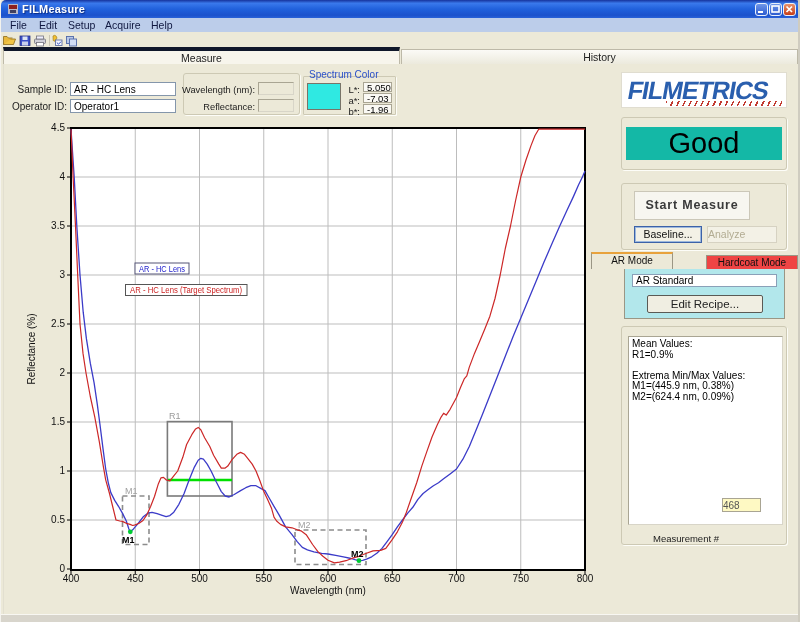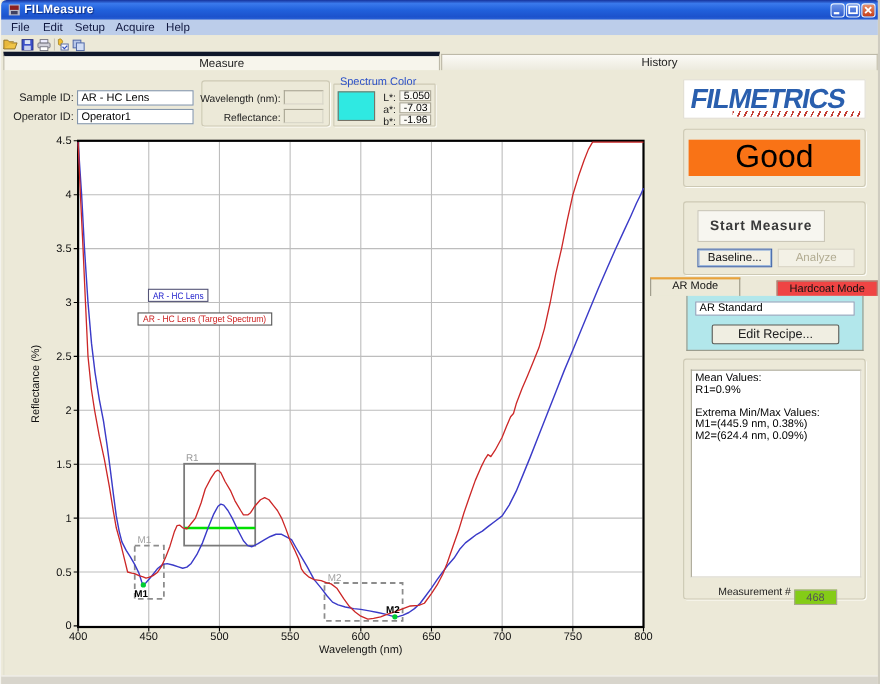--- a/index.html
+++ b/index.html
@@ -26,31 +26,31 @@
 
 .lbl { position:absolute; font-size:10px; color:#1c1c1c; white-space:nowrap; }
 .rlbl { position:absolute; font-size:10px; color:#1c1c1c; white-space:nowrap; text-align:right; }
 .inp { position:absolute; background:#fff; border:1px solid #8496ab; font-size:10px; font-family:"Liberation Sans",sans-serif; color:#000; padding:0 3px; line-height:11px;}
 .grp { position:absolute; border:1px solid #cdc9b4; border-radius:3px; box-shadow:1px 1px 0 #fdfdf8; }
 
 #logo { position:absolute; left:620px; top:72px; width:166px; height:36px; background:#fff; border:1px solid #e0ddd0; overflow:hidden;}
 #logo .t { position:absolute; left:6px; top:3px; font-size:25px; font-weight:bold; color:#2a5fae; transform:skewX(-10deg); letter-spacing:-1px; }
 #logo .d { position:absolute; left:44px; top:28px; width:116px; height:5px;
   background:repeating-linear-gradient(115deg,#c23a30 0 1.5px,rgba(0,0,0,0) 1.5px 5.5px); }
-#goodbox { position:absolute; left:625px; top:127px; width:156px; height:33px; background:#f97316; text-align:center; font-size:29px; color:#000; line-height:32px; }
+#goodbox { position:absolute; left:625px; top:127px; width:156px; height:33px; background:#14b8a6; text-align:center; font-size:29px; color:#000; line-height:32px; }
 #btnStart { position:absolute; left:633px; top:191px; width:116px; height:29px; background:#f7f6f0; border:1px solid #cbc7b8; text-align:center; font-size:12.5px; letter-spacing:0.8px; color:#3a3a3a; line-height:27px; font-weight:bold;}
 #btnBaseline { position:absolute; left:633px; top:226px; width:68px; height:17px; background:#f3f1e6; border:1px solid #3c62a8; box-shadow:0 0 0 1px #9db8dd inset; text-align:center; font-size:10.5px; color:#111; line-height:15px;}
-#btnAnalyze { position:absolute; left:706px; top:226px; width:70px; height:17px; background:#f3f1e6; border:1px solid #d6d2c2; text-align:center; font-size:10.5px; color:#b2ac92; line-height:15px;}
+#btnAnalyze { position:absolute; left:706px; top:226px; width:70px; height:17px; background:#f3f1e6; border:1px solid #d6d2c2; text-align:left; font-size:10.5px; color:#b2ac92; line-height:15px;}
 #tabAR { position:absolute; left:590px; top:252px; width:82px; height:17px; background:#ece9d8; border-top:2px solid #e8a23c; border-left:1px solid #9a9685; border-right:1px solid #9a9685; font-size:10px; color:#111; text-align:center; line-height:14px;}
 #tabHC { position:absolute; left:705px; top:255px; width:92px; height:14px; background:#ef4444; border:1px solid #9a9685; border-bottom:none; font-size:10px; color:#111; text-align:center; line-height:13px;}
 #cyanPanel { position:absolute; left:623px; top:269px; width:161px; height:50px; background:#b2e7eb; border:1px solid #9a9685; border-top:none;}
 #arInput { position:absolute; left:631px; top:274px; width:145px; height:13px; background:#fff; border:1px solid #8aa0b8; font-size:10px; padding:0 3px; line-height:11px; color:#000;}
 #btnRecipe { position:absolute; left:646px; top:295px; width:116px; height:18px; background:#f0eee2; border:1px solid #5a5a55; border-radius:2px; text-align:center; font-size:11.5px; color:#222; line-height:16px;}
 #resultBox { position:absolute; left:627px; top:336px; width:155px; height:189px; background:#fff; border:1px solid #a9a593; border-right-color:#d8d5c8; border-bottom-color:#d8d5c8; font-size:10px; line-height:10.5px; color:#000; padding:2px 0 0 3px;}
-#measNum { position:absolute; left:721px; top:536px; width:39px; height:14px; background:#84cc16; border:1px solid #a9a593; font-size:10px; color:#555; padding:1px 0 0 10px;}
+#measNum { position:absolute; left:721px; top:498px; width:39px; height:14px; background:#fef9c3; border:1px solid #a9a593; font-size:10px; color:#555; padding:1px 0 0 0;}
 svg { position:absolute; left:0; top:0; }
 </style>
 </head>
 <body>
 <div id="win">
   <div id="title">
     <svg id="appicon" width="12" height="12">
         <rect x="1" y="1" width="10" height="10" fill="#b8b8c8"></rect>
         <rect x="2" y="2" width="8" height="4" fill="#8c2020"></rect>
         <rect x="3" y="7" width="6" height="3" fill="#404060"></rect>

